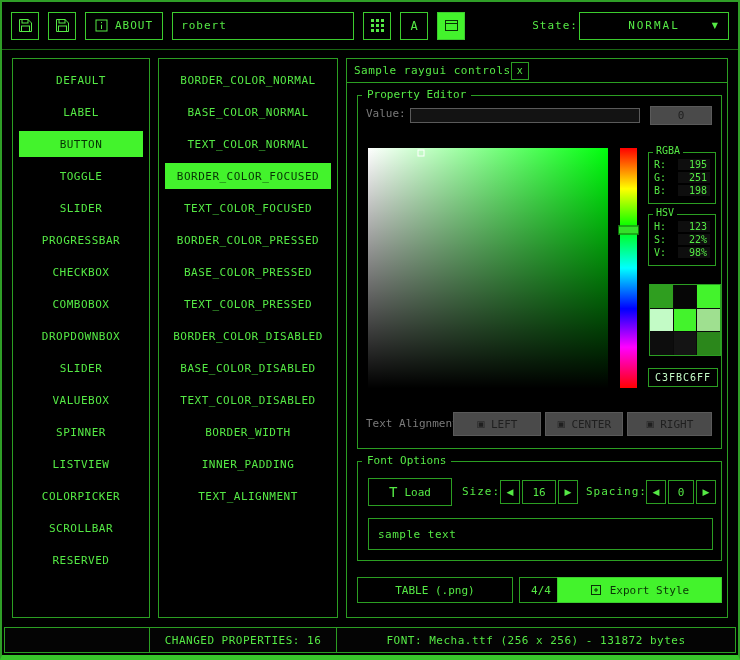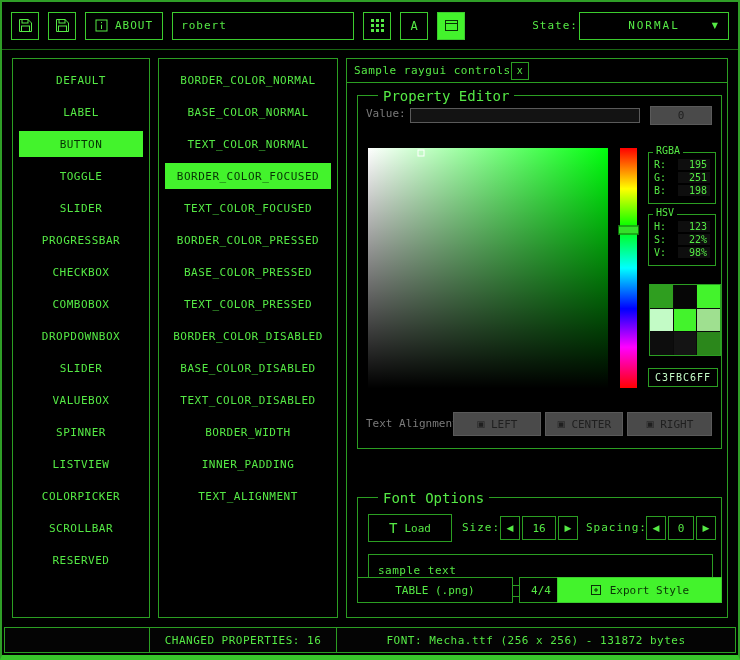--- a/index.html
+++ b/index.html
@@ -48,21 +48,21 @@
   .list-item.selected{background:var(--acc);color:#073305;}
   
   .panel{flex:1;height:560px;box-sizing:border-box;border:1px solid var(--bd);position:relative;}
   .panel-titlebar{height:24px;box-sizing:border-box;border-bottom:1px solid var(--bd);display:flex;
     align-items:center;padding:0 7px;}
   .panel-title{font-size:11px;letter-spacing:0.5px;}
   .close-btn{width:16px;height:16px;border:1px solid var(--bd);display:flex;align-items:center;
     justify-content:center;font-size:10px;cursor:pointer;}
   .panel-body{position:absolute;left:0;right:0;top:24px;bottom:0;}
   .groupbox{position:absolute;border:1px solid var(--bd);box-sizing:border-box;}
-  .gb-title{position:absolute;top:-8px;left:20px;background:#000;padding:0 5px;font-size:14px;color:var(--tx);}
+  .gb-title{position:absolute;top:-8px;left:4px;background:#000;padding:0 5px;font-size:11px;color:var(--tx);}
   .abs{position:absolute;box-sizing:border-box;}
   .dis-label{color:var(--dtext);font-size:11px;}
   .slider{border:1px solid var(--dgrey);background:#131313;}
   .grey-btn{background:var(--dfill);color:var(--dfilltext);display:flex;align-items:center;
     justify-content:center;font-size:11px;border:1px solid var(--dgrey);cursor:pointer;}
   .sv-panel{cursor:crosshair;}
   .sv-cursor{position:absolute;width:7px;height:7px;border:1px solid #ffffff;box-sizing:border-box;
     transform:translate(-50%,-50%);}
   .hue-bar{background:linear-gradient(to bottom,#ff0000 0%,#ffff00 17%,#00ff00 33%,#00ffff 50%,
     #0000ff 67%,#ff00ff 83%,#ff0000 100%);cursor:pointer;}
@@ -278,21 +278,21 @@
           <div class="abs grey-btn align-btn" style="left:187px;top:316px;width:78px;height:24px;">
             <span class="align-ico">▣</span>
             <span>CENTER</span>
           </div>
           <div class="abs grey-btn align-btn" style="left:269px;top:316px;width:85px;height:24px;">
             <span class="align-ico">▣</span>
             <span>RIGHT</span>
           </div>
         </div>
 
-        <div class="groupbox" style="left:10px;top:378px;width:365px;height:100px;margin-top:36px;">
+        <div class="groupbox" style="left:10px;top:378px;width:365px;height:100px;">
           <span class="gb-title">Font Options</span>
 
           <div class="abs gbtn" style="left:10px;top:16px;width:84px;height:28px;">
             <span class="load-T">T</span>
             <span>Load</span>
           </div>
           <span class="abs lbl" style="left:104px;top:23px;">Size:</span>
           <div class="abs gbtn stepper" style="left:142px;top:18px;width:20px;height:24px;">
             <span>◀</span>
           </div>

